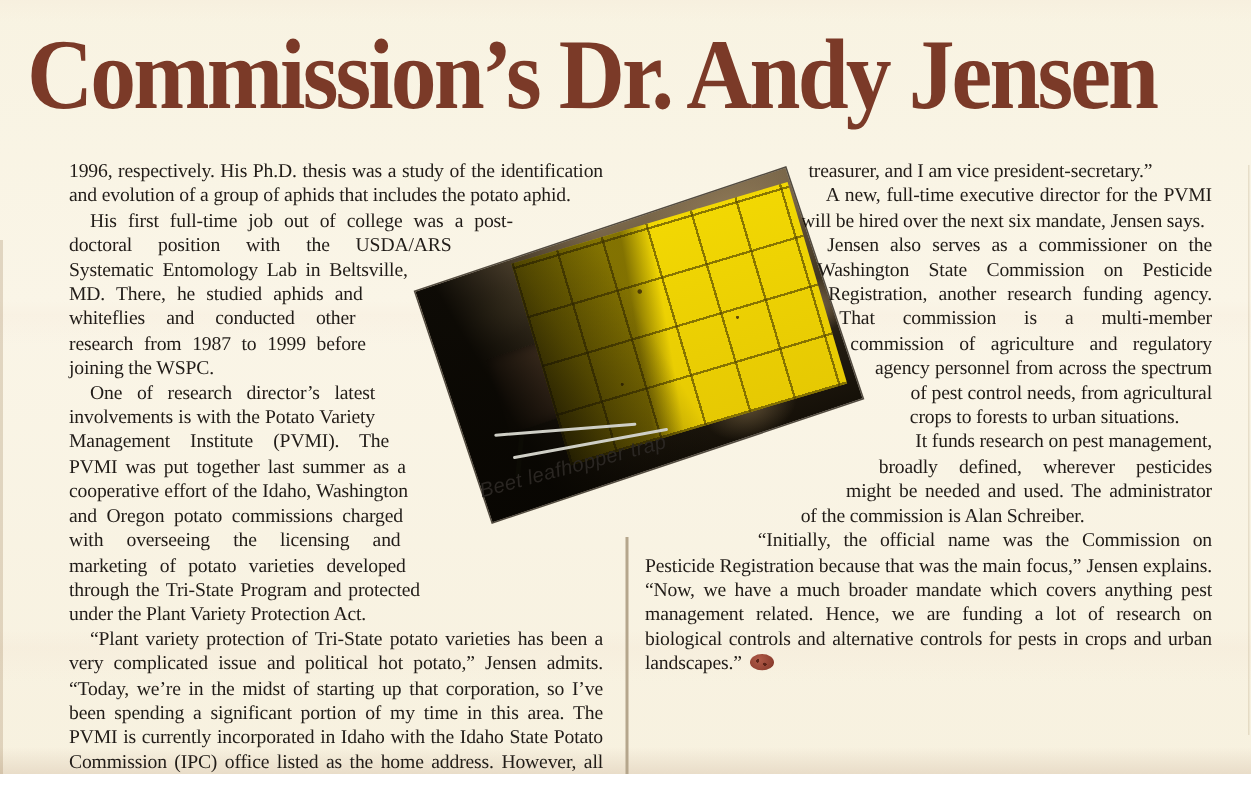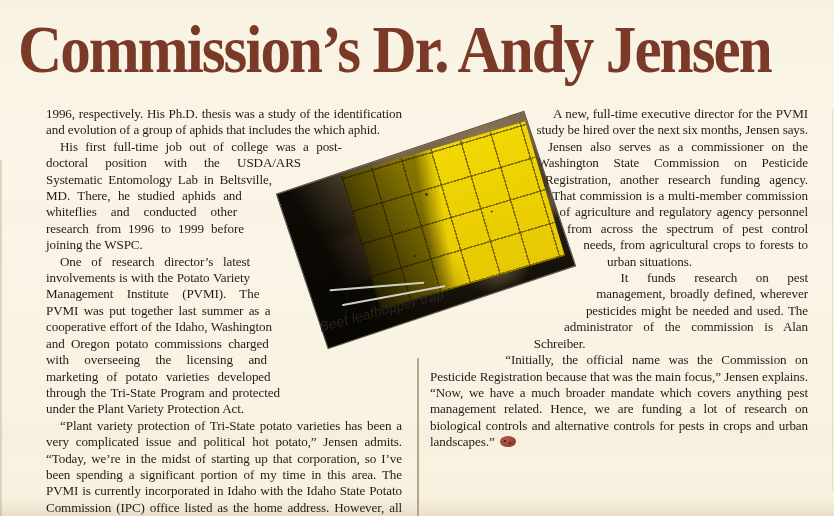--- a/index.html
+++ b/index.html
@@ -128,31 +128,32 @@
 
 <div class="page">
 
   <div class="edge-left"></div>
   <div class="edge-right"></div>
 
   <h1 class="headline">Commission’s Dr. Andy Jensen</h1>
 
   <div class="col col-left">
     <div class="spacer-l"></div>
-    <p>1996, respectively. His Ph.D. thesis was a study of the identification and evolution of a group of aphids that includes the which aphid.</p>
-    <p class="ind">His first full-time job out of college was a post-doctoral position with the USDA/ARS Systematic Entomology Lab in Beltsville, MD. There, he studied aphids and whiteflies and conducted other research from 1996 to 1999 before joining the WSPC.</p>
+    <p>1996, respectively. His Ph.D. thesis was a study of the identification and evolution of a group of aphids that includes the potato aphid.</p>
+    <p class="ind">His first full-time job out of college was a post-doctoral position with the USDA/ARS Systematic Entomology Lab in Beltsville, MD. There, he studied aphids and whiteflies and conducted other research from 1987 to 1999 before joining the WSPC.</p>
     <p class="ind">One of research director’s latest involvements is with the Potato Variety Management Institute (PVMI). The PVMI was put together last summer as a cooperative effort of the Idaho, Washington and Oregon potato commissions charged with overseeing the licensing and marketing of potato varieties developed through the Tri-State Program and protected under the Plant Variety Protection Act.</p>
     <p class="ind">“Plant variety protection of Tri-State potato varieties has been a very complicated issue and political hot potato,” Jensen admits. “Today, we’re in the midst of starting up that corporation, so I’ve been spending a significant portion of my time in this area. The PVMI is currently incorporated in Idaho with the Idaho State Potato Commission (IPC) office listed as the home address. However, all three commissions have ownership and are involved. Pat Kole of the IPC is president, Bill Brewer of the Oregon Potato Commission is</p>
   </div>
 
   <div class="divider"></div>
 
   <div class="col col-right">
     <div class="spacer-r"></div>
-    <p class="ind">A new, full-time executive director for the PVMI study be hired over the next six months, Jensen says.</p>
+    <p>treasurer, and I am vice president-secretary.”</p>
+    <p class="ind">A new, full-time executive director for the PVMI will be hired over the next six mandate, Jensen says.</p>
     <p class="ind">Jensen also serves as a commissioner on the Washington State Commission on Pesticide Registration, another research funding agency. That commission is a multi-member commission of agriculture and regulatory agency personnel from across the spectrum of pest control needs, from agricultural crops to forests to urban situations.</p>
     <p class="ind">It funds research on pest management, broadly defined, wherever pesticides might be needed and used. The administrator of the commission is Alan Schreiber.</p>
     <p class="ind"><span>“Initially, the official name was the Commission on Pesticide Registration because that was the main focus,” Jensen explains. “Now, we have a much broader mandate which covers anything pest management related. Hence, we are funding a lot of research on biological controls and alternative controls for pests in crops and urban landscapes.”</span><span class="endmark"></span></p>
   </div>
 
   <figure class="photo" style="margin:0">
     <div class="blade blade4"></div>
     <div class="blade blade1"></div>
     <div class="blade blade2"></div>
     <div class="blade blade3"></div>

